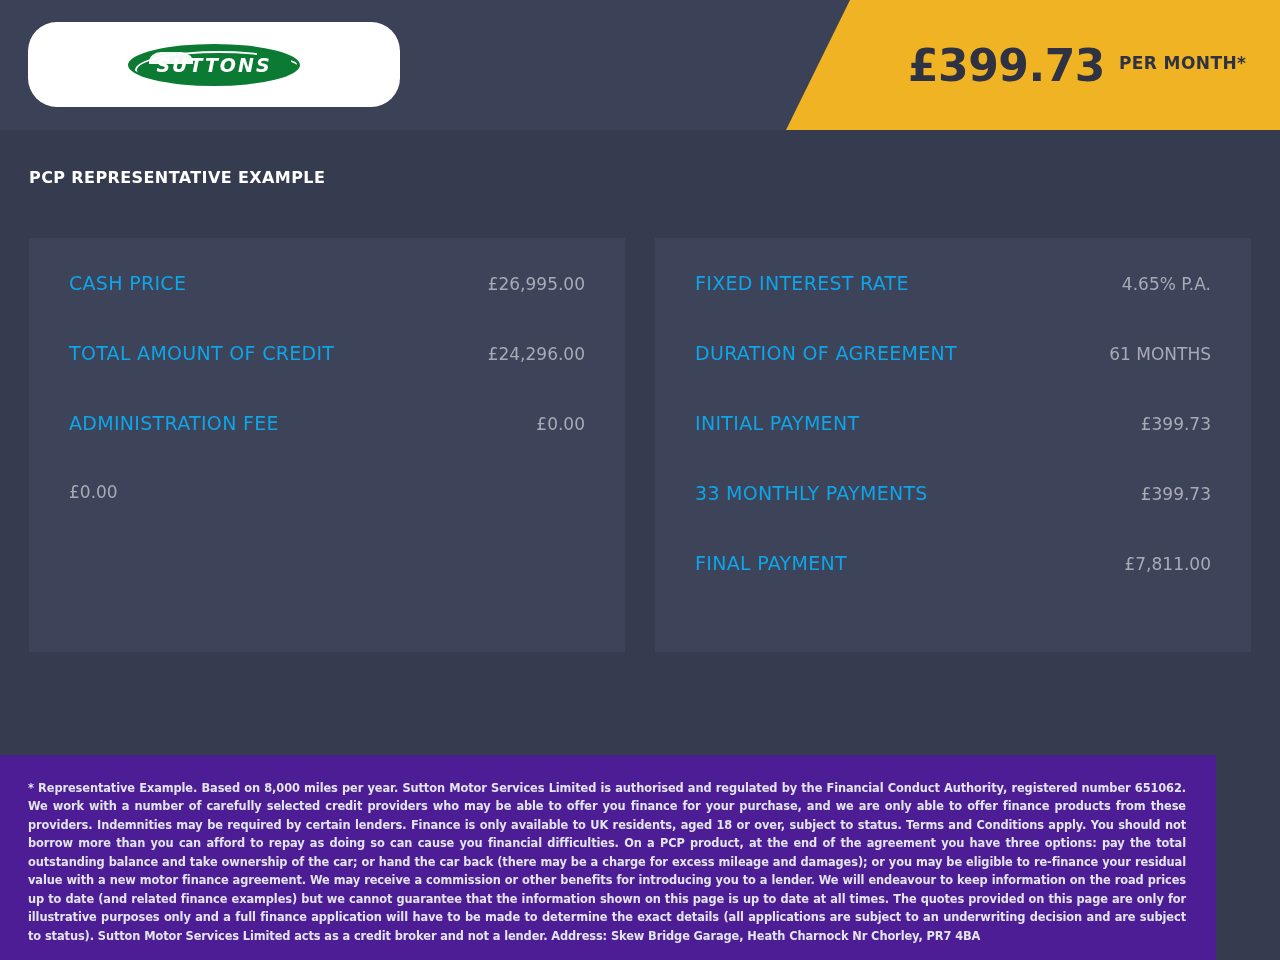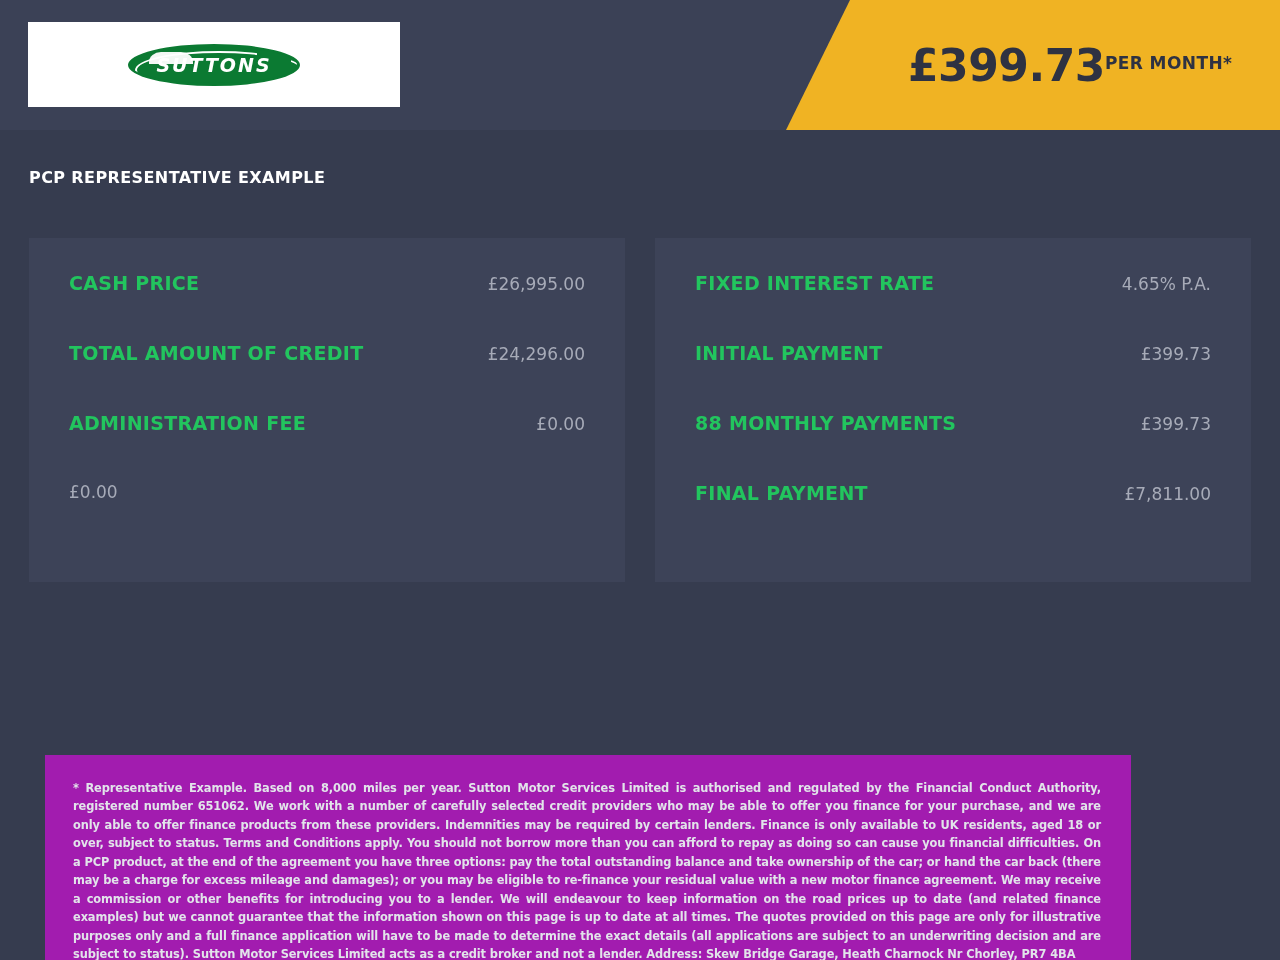--- a/index.html
+++ b/index.html
@@ -28,20 +28,21 @@
   .logo-box {
     position: absolute;
     left: 28px;
     top: 22px;
     width: 372px;
     height: 85px;
     background: #ffffff;
     display: flex;
     align-items: center;
     justify-content: center;
+    border-radius: 29px;
   }
   .logo-oval {
     width: 172px;
     height: 42px;
     border-radius: 50%;
     background: #0b7a32;
     border: 3px solid #0b7a32;
     position: relative;
     display: flex;
     align-items: center;
@@ -115,20 +116,21 @@
     font-weight: bold;
     font-size: 44px;
     color: #2e3242;
     letter-spacing: -0.5px;
   }
   .price-suffix {
     font-family: "DejaVu Sans", sans-serif;
     font-weight: bold;
     font-size: 17px;
     color: #2e3242;
+    margin-left: 14px;
     letter-spacing: 0.4px;
     padding-bottom: 4px;
   }
 
   
   .section-title {
     position: absolute;
     left: 29px;
     top: 168px;
     font-family: "DejaVu Sans", sans-serif;
@@ -153,44 +155,43 @@
     padding: 34px 40px 30px 40px;
   }
   .row {
     display: flex;
     align-items: baseline;
     justify-content: space-between;
     height: 70px;
   }
   .row-label {
     font-family: "DejaVu Sans", sans-serif;
-    font-weight: bold;
+    font-weight: normal;
     font-size: 19px;
-    color: #22c55e;
+    color: #0ea5e9;
     letter-spacing: 0.3px;
     white-space: nowrap;
   }
   .row-value {
     font-family: "DejaVu Sans", sans-serif;
     font-weight: normal;
     font-size: 17px;
     color: #a7abb8;
     white-space: nowrap;
   }
 
   
   .footer {
     position: absolute;
     left: 0;
     bottom: 0;
-    width: 1086px;
+    width: 1216px;
     height: 205px;
-    background: #a21caf;
+    background: #4c1d95;
     padding: 24px 30px 0 28px;
-    margin-left: 45px;
   }
   .footer p {
     font-family: "DejaVu Sans", sans-serif;
     font-size: 11.4px;
     line-height: 1.62;
     color: #e2e4ea;
     text-align: justify;
     font-weight: bold;
     letter-spacing: -0.1px;
   }
@@ -235,25 +236,29 @@
         <span class="row-value">£0.00</span>
       </div>
     </div>
 
     <div class="panel">
       <div class="row">
         <span class="row-label">FIXED INTEREST RATE</span>
         <span class="row-value">4.65% P.A.</span>
       </div>
       <div class="row">
+        <span class="row-label">DURATION OF AGREEMENT</span>
+        <span class="row-value">61 MONTHS</span>
+      </div>
+      <div class="row">
         <span class="row-label">INITIAL PAYMENT</span>
         <span class="row-value">£399.73</span>
       </div>
       <div class="row">
-        <span class="row-label">88 MONTHLY PAYMENTS</span>
+        <span class="row-label">33 MONTHLY PAYMENTS</span>
         <span class="row-value">£399.73</span>
       </div>
       <div class="row">
         <span class="row-label">FINAL PAYMENT</span>
         <span class="row-value">£7,811.00</span>
       </div>
     </div>
 
   </div>
 

